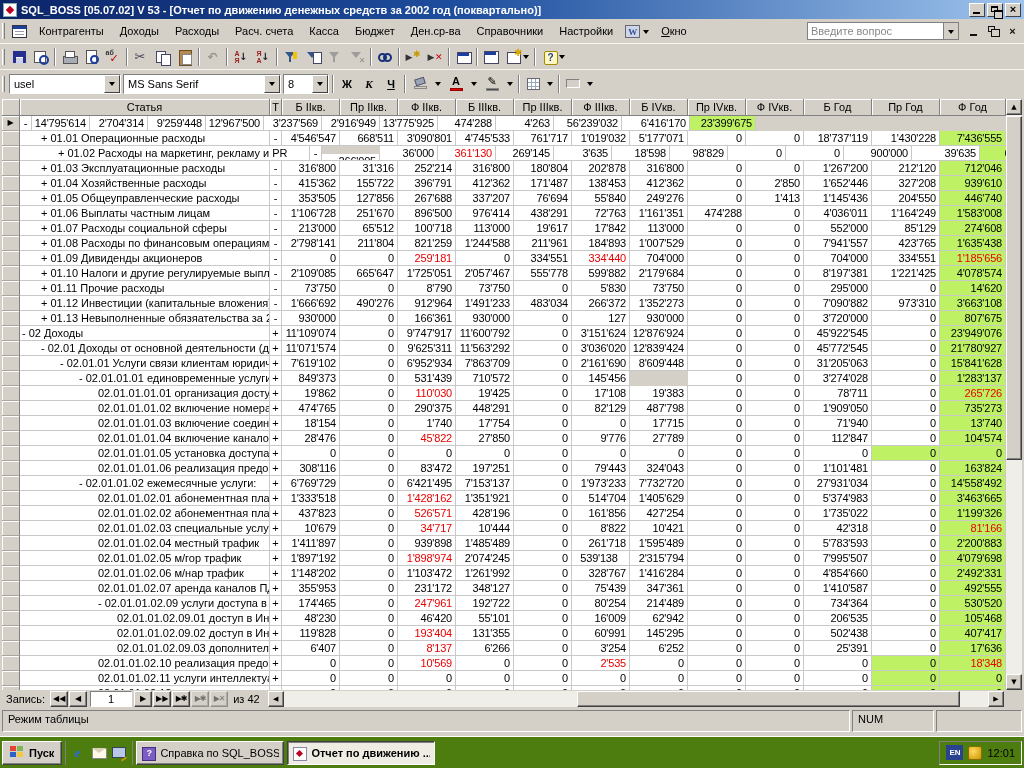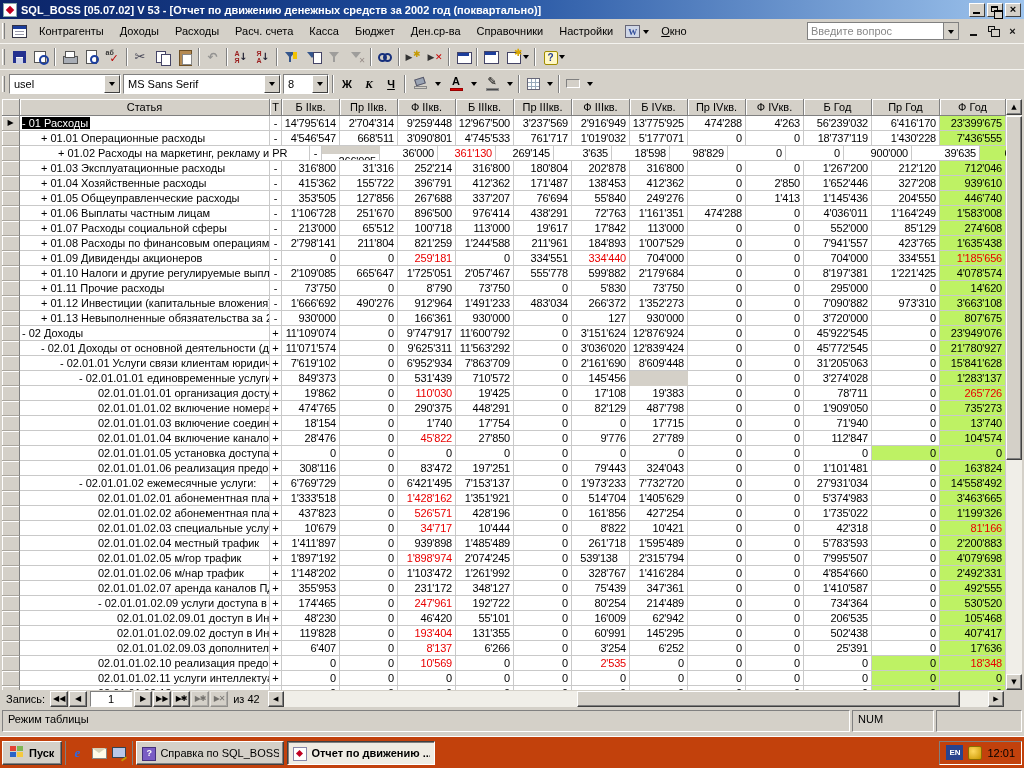--- a/index.html
+++ b/index.html
@@ -152,21 +152,21 @@
 .corner-sq{width:16px;height:18px;background:#d4d0c8;flex:0 0 16px}
 
 
 .statusbar{position:absolute;top:710px;left:2px;width:1020px;height:22px;display:flex;gap:2px;align-items:stretch}
 .panel{border:1px solid;border-color:#808080 #fff #fff #808080;padding:2px 5px;font-size:11px;white-space:nowrap;overflow:hidden}
 .p-mode{flex:1}
 .p-num{width:82px}
 .p-end{width:86px}
 
 
-.taskbar{position:absolute;top:736px;left:0;right:0;height:32px;background:#c2410c;border-top:1px solid #fff;display:flex;align-items:center;padding:0 2px;gap:3px}
+.taskbar{position:absolute;top:736px;left:0;right:0;height:32px;background:#4d7c0f;border-top:1px solid #fff;display:flex;align-items:center;padding:0 2px;gap:3px}
 .startbtn{display:flex;align-items:center;gap:4px;font-weight:bold;font-size:11px;padding:0 7px;height:24px;background:#d4d0c8;border:1px solid;border-color:#fff #404040 #404040 #fff;box-shadow:inset -1px -1px 0 #808080}
 .flag{width:15px;height:13px;display:grid;grid-template-columns:6px 6px;grid-template-rows:5px 5px;gap:1px}
 .flag span:nth-child(1){background:#e34234}.flag span:nth-child(2){background:#7eb654}
 .flag span:nth-child(3){background:#2a63c9}.flag span:nth-child(4){background:#f5c93f}
 .qlaunch{display:flex;align-items:center;gap:4px;padding:0 5px;border-left:1px solid #808080;border-right:1px solid #808080;height:24px}
 .qlico{width:16px;height:16px;position:relative;display:block}
 .ql-internet-explorer::before{content:"e";position:absolute;left:3px;top:0;font:italic bold 13px/16px "Liberation Serif",serif;color:#2a6be8}
 .ql-outlook::before{content:"";position:absolute;left:1px;top:3px;width:13px;height:9px;background:#fffbe8;border:1px solid #888}
 .ql-outlook::after{content:"";position:absolute;left:1px;top:3px;border-left:7px solid transparent;border-right:7px solid transparent;border-top:5px solid #d8d2b8}
 .ql-show-desktop::before{content:"";position:absolute;left:1px;top:2px;width:12px;height:9px;background:#b9c7e8;border:1px solid #345}
@@ -404,21 +404,20 @@
         <div class="gh" style="width: 58px;">Б IVкв.</div>
         <div class="gh" style="width: 58px;">Пр IVкв.</div>
         <div class="gh" style="width: 58px;">Ф IVкв.</div>
         <div class="gh" style="width: 68px;">Б Год</div>
         <div class="gh" style="width: 68px;">Пр Год</div>
         <div class="gh" style="width: 66px;">Ф Год</div>
       </div>
     <div id="grid-body">
         <div class="drow">
           <div class="rsel cur"></div>
-          <div class="dc lab" style="width: 250px; padding-left: 2px;"><span class="invsel">- 01 Расходы</span></div>
           <div class="dc tcol" style="width: 12px;">-</div>
           <div class="dc num" style="width: 58px;">14'795'614</div>
           <div class="dc num" style="width: 58px;">2'704'314</div>
           <div class="dc num" style="width: 58px;">9'259'448</div>
           <div class="dc num" style="width: 58px;">12'967'500</div>
           <div class="dc num" style="width: 58px;">3'237'569</div>
           <div class="dc num" style="width: 58px;">2'916'949</div>
           <div class="dc num" style="width: 58px;">13'775'925</div>
           <div class="dc num" style="width: 58px;">474'288</div>
           <div class="dc num" style="width: 58px;">4'263</div>

